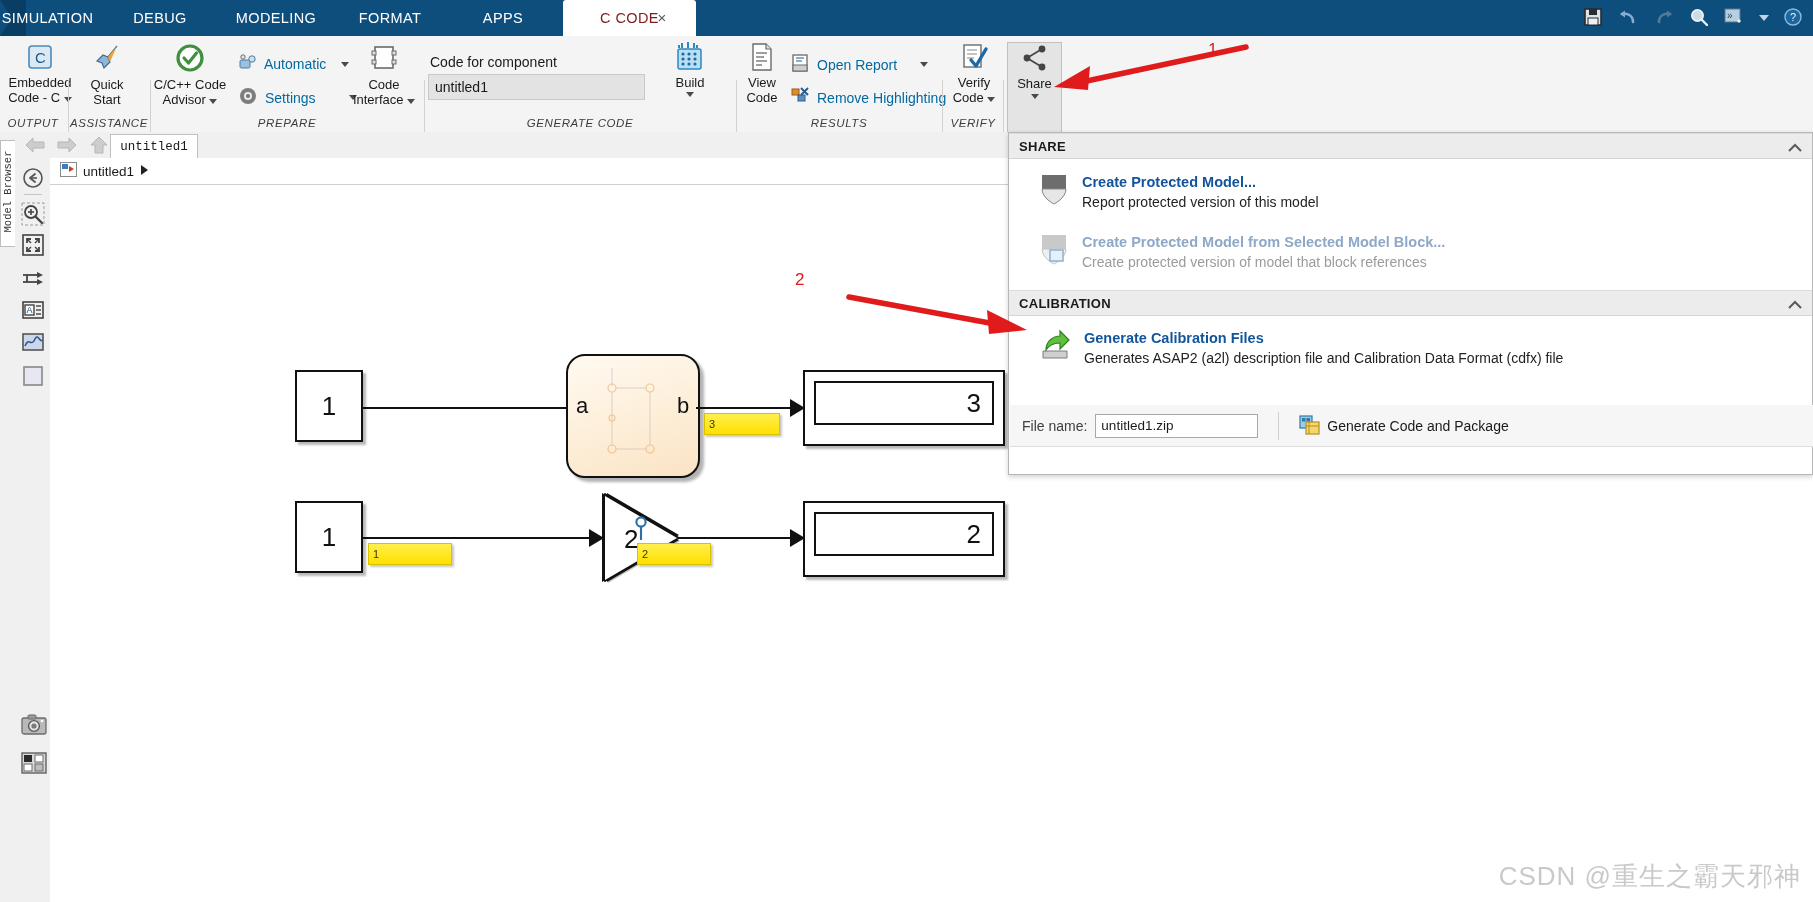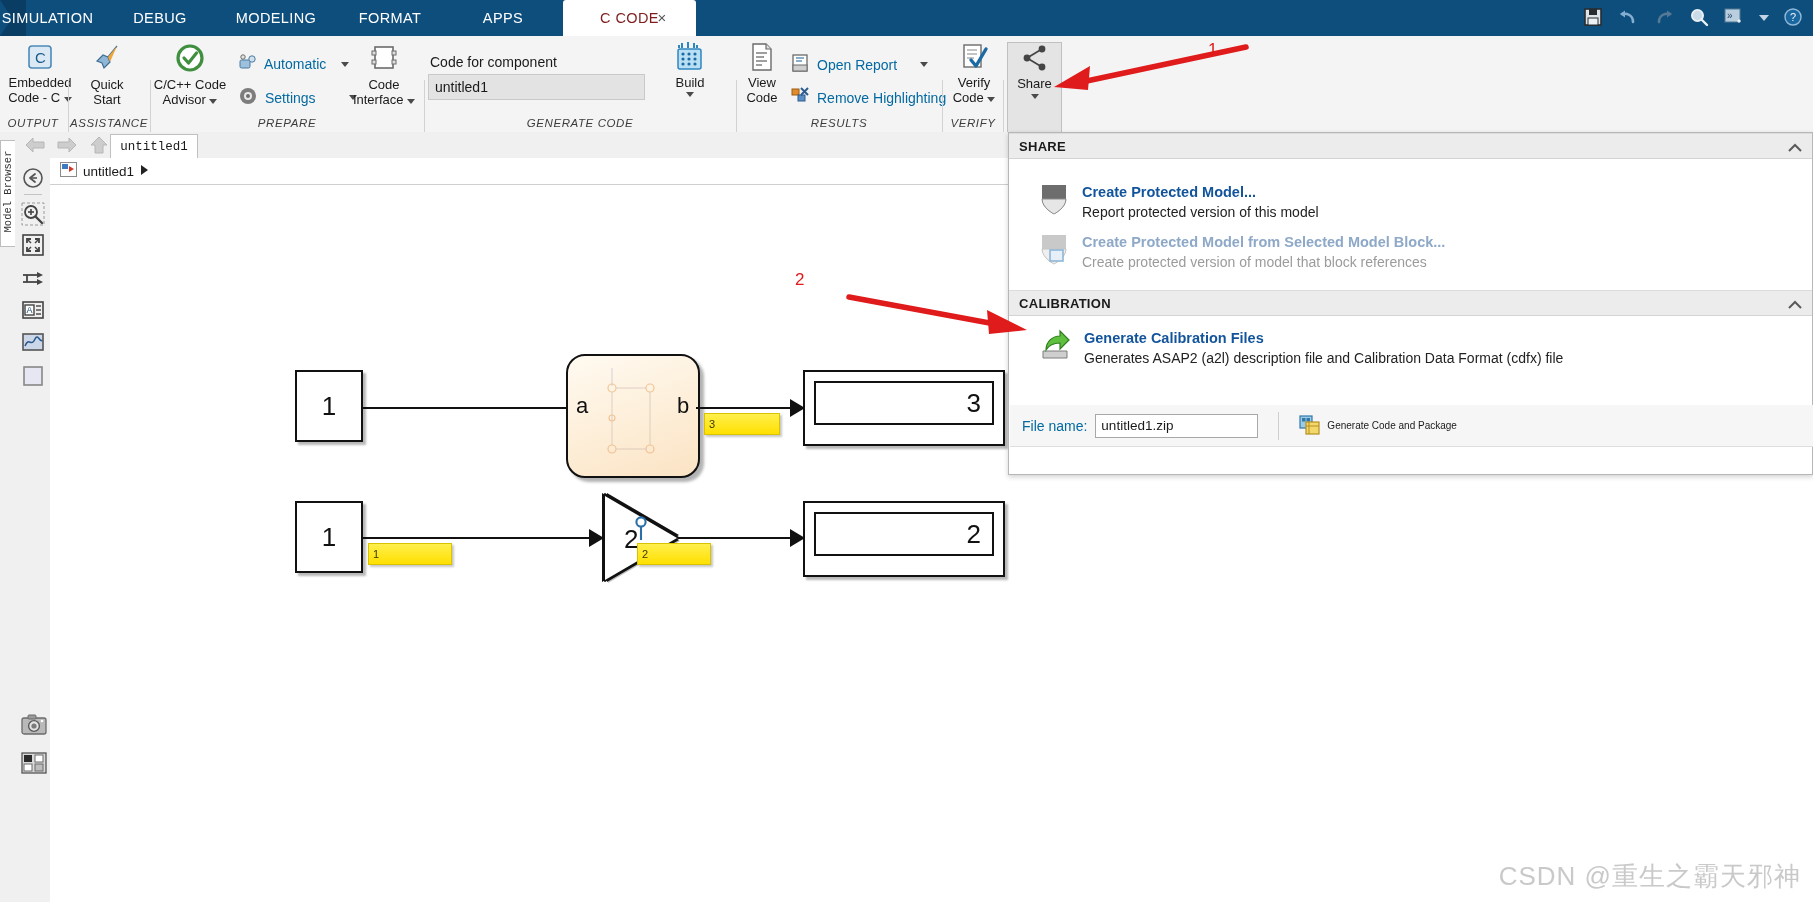--- a/index.html
+++ b/index.html
@@ -167,27 +167,27 @@
   .shareItem{position:absolute;left:0;width:803px;display:flex;gap:13px;padding-left:30px;box-sizing:border-box;}
   .shItemTitle{font-size:14.5px;font-weight:bold;color:#12549c;line-height:18px;}
   .shItemTitle.dis{color:#8ea8c8;}
   .shItemDesc{font-size:14px;color:#222;line-height:18px;margin-top:2px;}
   .shItemDesc.dis{color:#9b9b9b;}
   #fileNameRow{
     position:absolute;left:1px;top:272px;width:803px;height:42px;background:#f6f6f6;
     display:flex;align-items:center;gap:8px;padding-left:12px;box-sizing:border-box;
     border-bottom:1px solid #dedede;
   }
-  #fileNameLabel{font-size:14px;color:#0369a1;}
+  #fileNameLabel{font-size:14px;color:#404040;}
   #fileNameInput{
     width:163px;height:24px;background:#ffffff;border:1px solid #a8a8a8;
     font-family:"Liberation Sans", sans-serif;font-size:13.5px;color:#1a1a1a;
     padding:0 5px;box-sizing:border-box;line-height:22px;
   }
-  #genPkgLabel{font-size:10px;color:#1a1a1a;}
+  #genPkgLabel{font-size:14px;color:#1a1a1a;}
   
   .annotNum{position:absolute;color:#e01b1b;font-size:17px;font-family:"Liberation Sans",sans-serif;}
   .watermark{
     position:absolute;right:12px;bottom:8px;font-size:26px;color:#c9c9c9;
     letter-spacing:1px;
   }
 </style>
 </head>
 <body>
 
@@ -678,21 +678,21 @@
 
   <div class="panelHdr" style="top:0px;">
     <span>SHARE</span>
     <span class="collapseBtn">
       <svg width="14" height="10" viewBox="0 0 14 10">
           <path d="M1,8 L7,2 L13,8" fill="none" stroke="#5a5a5a" stroke-width="2"></path>
         </svg>
     </span>
   </div>
 
-  <div class="shareItem" style="top:50px;">
+  <div class="shareItem" style="top:40px;">
     <span style="flex:0 0 30px;">
       <svg width="30" height="34" viewBox="0 0 30 34">
           <path d="M3,2 L27,2 L27,16 C27,25 15,31 15,31 C15,31 3,25 3,16 Z" fill="#6d6d6d"></path>
           <path d="M3,16 C3,25 15,31 15,31 C15,31 27,25 27,16 Z" fill="#e6e6e6" stroke="#8a8a8a"></path>
         </svg>
     </span>
     <span style="display:block;">
       <span class="shItemTitle" style="display:block;">Create Protected Model...</span>
       <span class="shItemDesc" style="display:block;">Report protected version of this model</span>
     </span>

